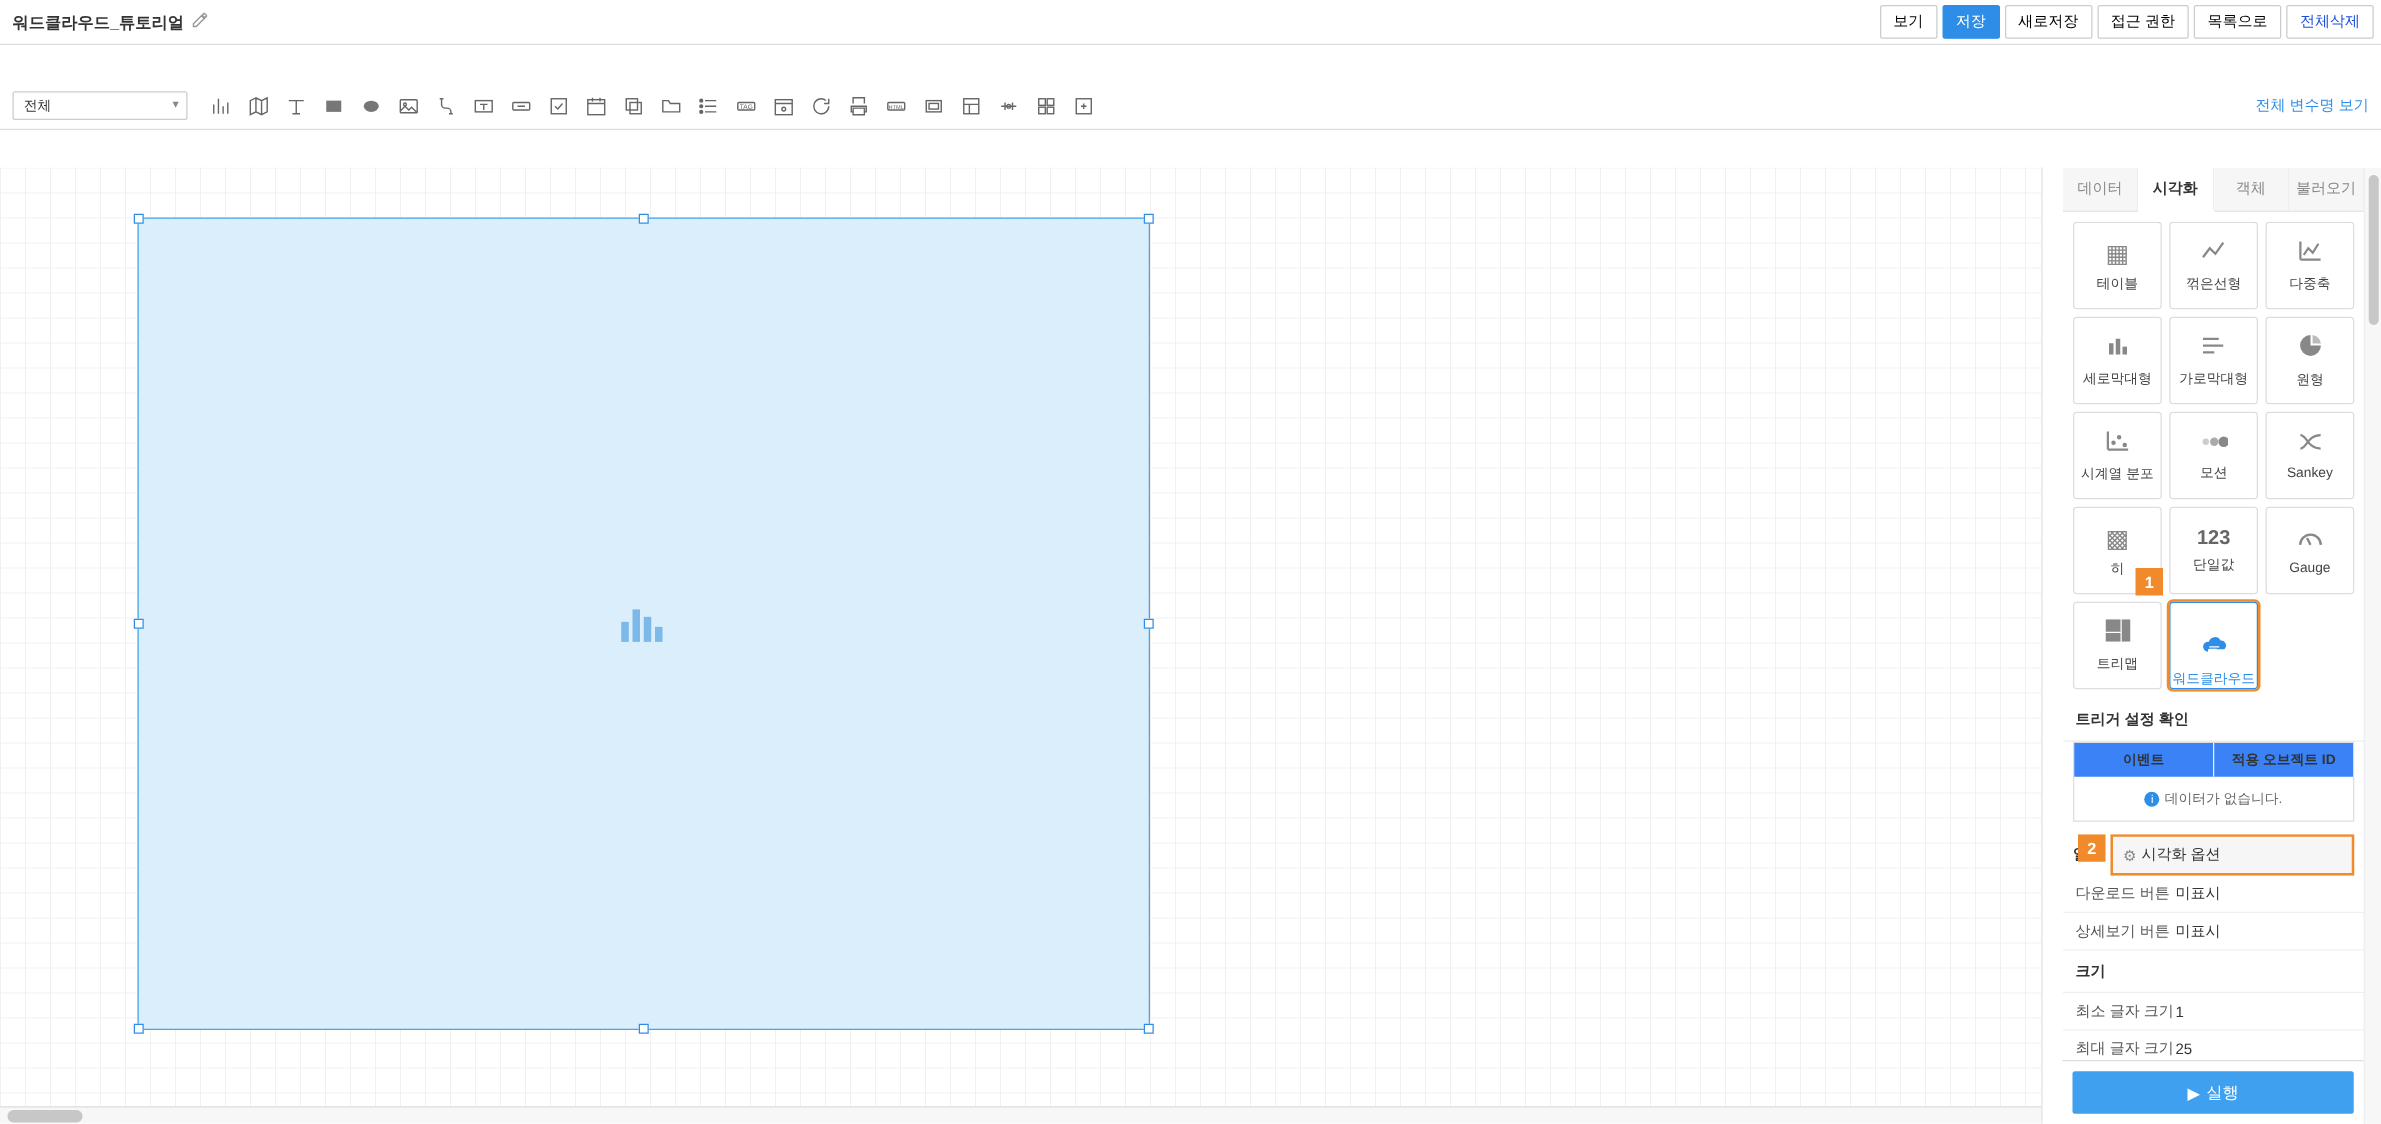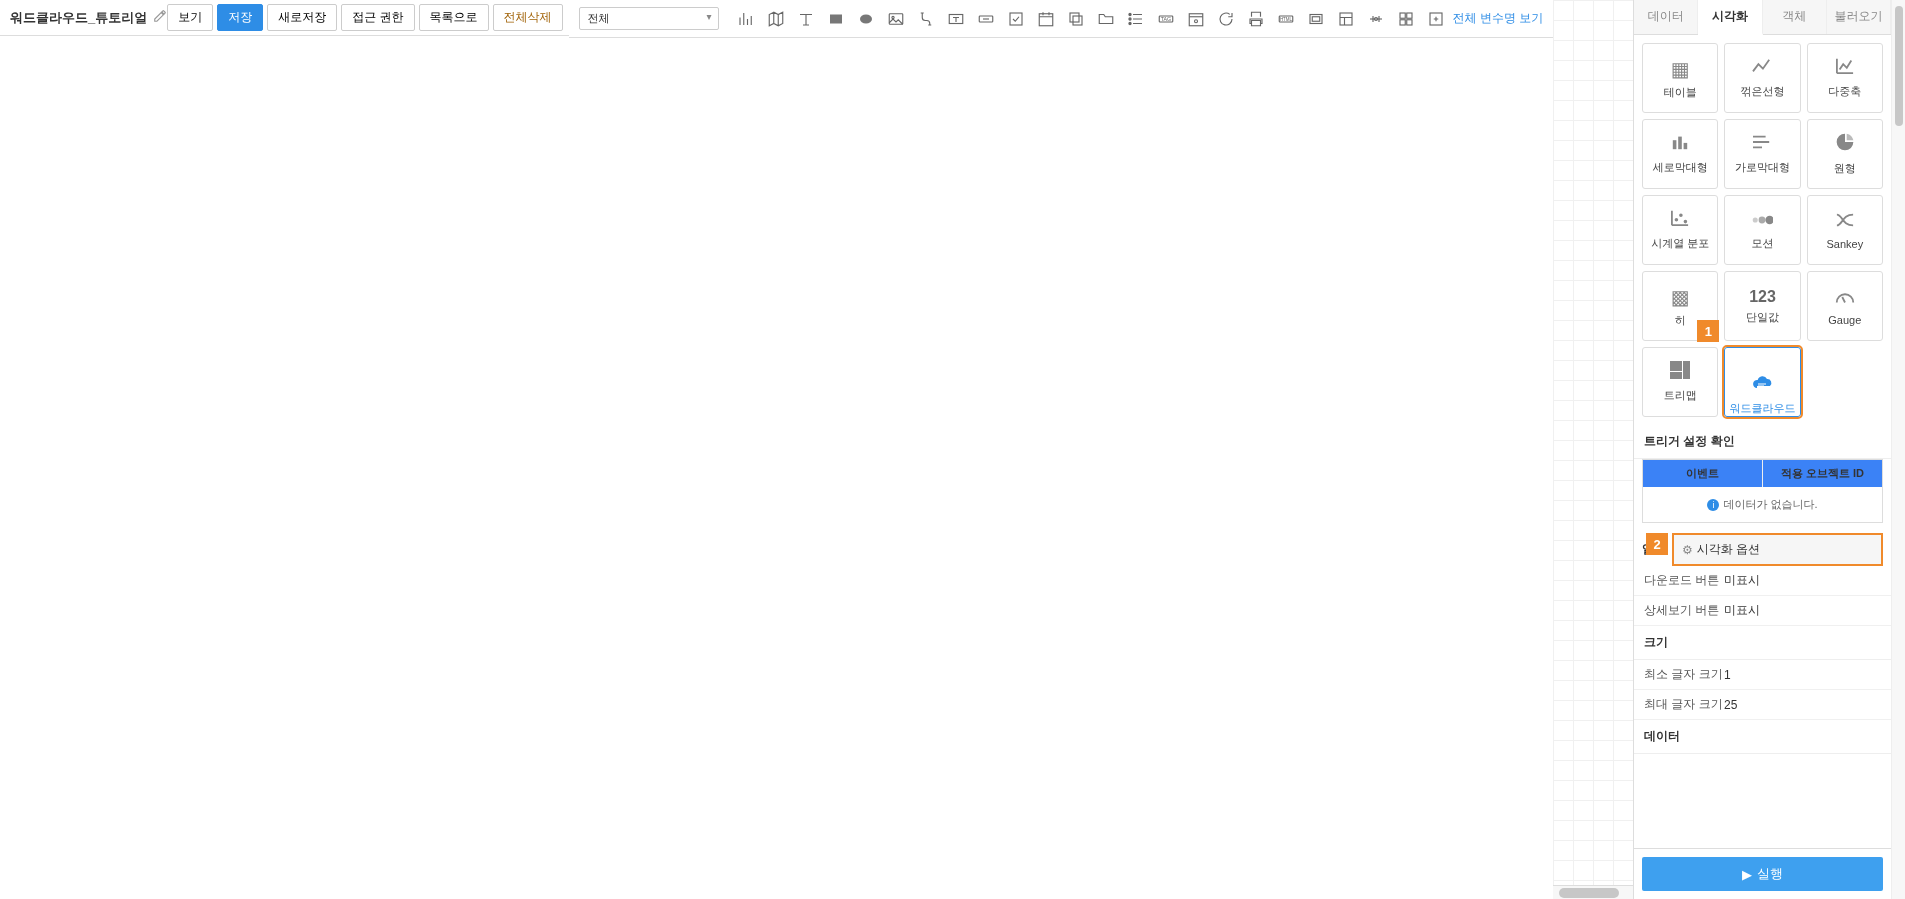--- a/index.html
+++ b/index.html
@@ -1,27 +1,27 @@
 <!DOCTYPE html>
 <html><head>
 <meta charset="utf-8">
 <style>
 * { box-sizing: border-box; margin: 0; padding: 0; }
 body { font-family: -apple-system, "Malgun Gothic", sans-serif; font-size: 12px; color: #333; background: #fff; overflow: hidden; }
-.app { display: flex; height: 899px; width: 1905px; }
+.app { display: flex; flex-direction: column; height: 899px; width: 1905px; gap: 30px; }
 
 
 .header { display: flex; align-items: center; justify-content: space-between; height: 36px; border-bottom: 1px solid #ddd; padding: 0 6px 0 10px; }
 .header-left { display: flex; align-items: center; gap: 6px; }
 .title { font-weight: 700; font-size: 13px; }
 .edit-icon { color: #999; cursor: pointer; }
 .header-right { display: flex; gap: 4px; }
 .btn { border: 1px solid #ccc; background: #fff; padding: 4px 10px; font-size: 12px; cursor: pointer; border-radius: 2px; }
 .btn.primary { background: #2e8de6; color: #fff; border-color: #2e8de6; }
-.btn.danger { color: #a16207; }
+.btn.danger { color: #1d4ed8; }
 
 
 .toolbar { display: flex; align-items: center; height: 38px; border-bottom: 1px solid #ddd; padding: 0 10px; gap: 4px; }
 .select { border: 1px solid #ccc; padding: 3px 24px 3px 8px; font-size: 11px; border-radius: 2px; position: relative; min-width: 140px; background: #fff; }
 .select::after { content: "▾"; position: absolute; right: 6px; color: #888; font-size: 10px; }
 .tool-icons { display: flex; gap: 4px; margin-left: 10px; }
 .tool-icon { width: 26px; height: 26px; display: flex; align-items: center; justify-content: center; color: #666; cursor: pointer; border-radius: 2px; }
 .tool-icon svg { width: 18px; height: 18px; stroke: #666; fill: none; stroke-width: 1.5; }
 .toolbar-right { margin-left: auto; }
 .link { color: #2e8de6; cursor: pointer; font-size: 12px; }
@@ -44,21 +44,21 @@
 .h-nw { top: -4px; left: -4px; } .h-n { top: -4px; left: 50%; margin-left: -4px; }
 .h-ne { top: -4px; right: -4px; } .h-e { top: 50%; right: -4px; margin-top: -4px; }
 .h-se { bottom: -4px; right: -4px; } .h-s { bottom: -4px; left: 50%; margin-left: -4px; }
 .h-sw { bottom: -4px; left: -4px; } .h-w { top: 50%; left: -4px; margin-top: -4px; }
 .chart-ph { position: absolute; top: 50%; left: 50%; transform: translate(-50%,-50%); color: #5fa8e0; }
 .chart-ph svg { width: 40px; height: 36px; fill: #7cb8e8; }
 .hscroll { height: 14px; border-top: 1px solid #ddd; background: #f7f7f7; position: relative; }
 .hscroll-thumb { position: absolute; left: 6px; top: 2px; height: 10px; width: 60px; background: #c7c7c7; border-radius: 5px; }
 
 
-.panel { width: 258px; border-left: 1px solid #ddd; display: flex; flex-direction: column; background: #fff; }
+.panel { width: 258px; border-left: 1px solid #ddd; display: flex; flex-direction: column; background: #fff; padding-left: 16px; }
 .panel-scroll { overflow-y: auto; flex: 1; }
 .tabs { display: flex; border-bottom: 1px solid #ddd; }
 .tab { flex: 1; text-align: center; padding: 8px 4px; font-size: 12px; color: #888; border-right: 1px solid #eee; cursor: pointer; background: #f6f6f6; }
 .tab.active { background: #fff; color: #333; font-weight: 600; border-bottom: 2px solid #fff; margin-bottom: -1px; }
 .section-title { font-weight: 700; padding: 8px 10px; font-size: 12px; border-bottom: 1px solid #eee; }
 .vis-grid { display: grid; grid-template-columns: repeat(3, 1fr); gap: 6px; padding: 8px; }
 .vis-item { border: 1px solid #ddd; border-radius: 3px; height: 70px; display: flex; flex-direction: column; align-items: center; justify-content: center; gap: 4px; cursor: pointer; font-size: 11px; color: #444; position: relative; background: #fff; }
 .vis-item.selected { border: 1px solid #2e8de6; color: #2e8de6; }
 .vis-item .vicon { font-size: 20px; color: #888; }
 .vis-item.selected .vicon { color: #2e8de6; }

